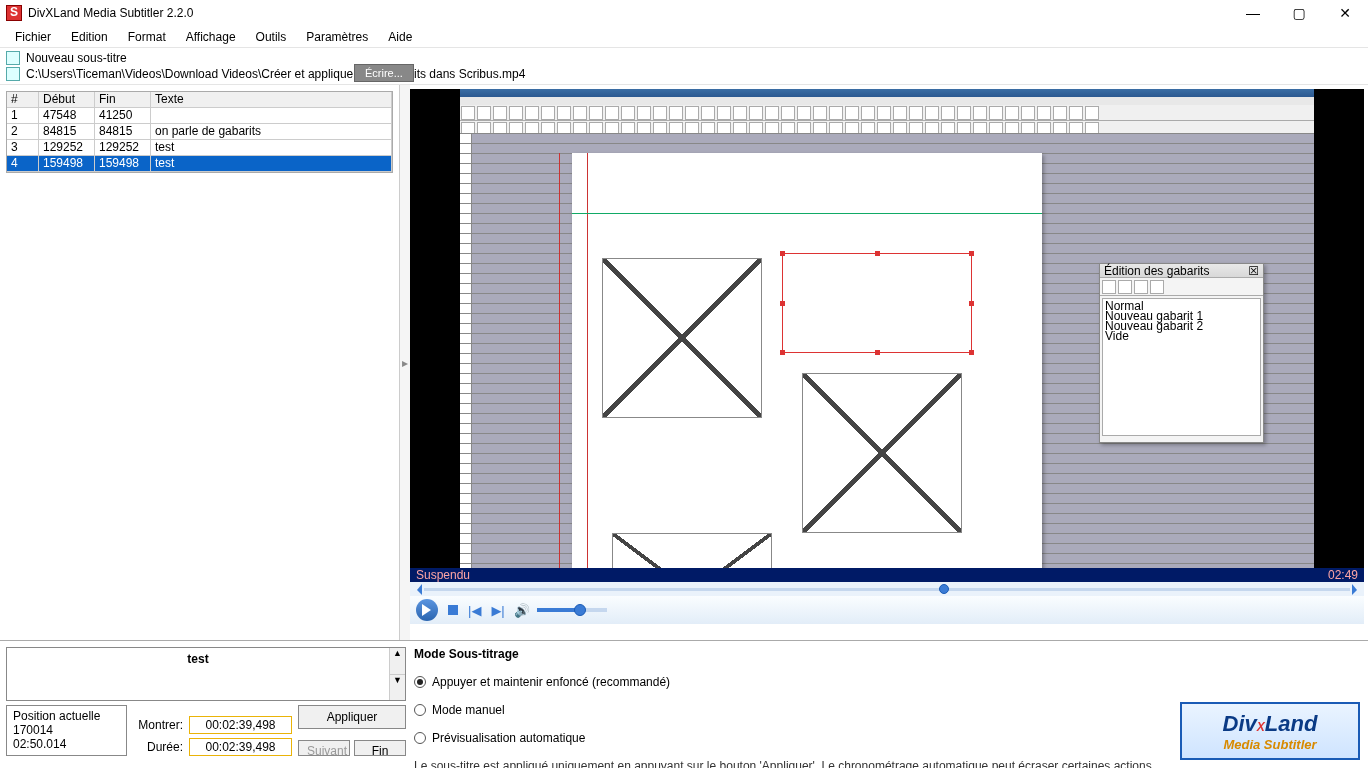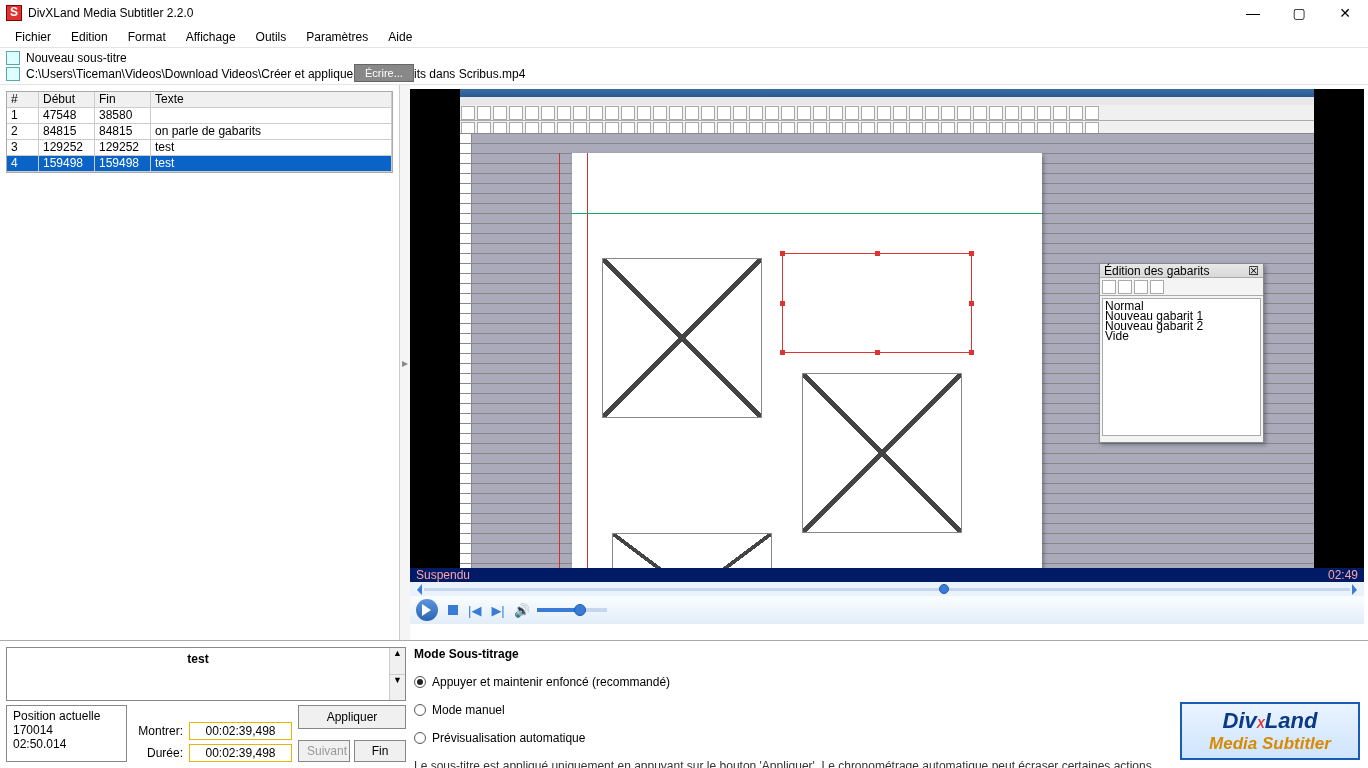--- a/index.html
+++ b/index.html
@@ -69,31 +69,31 @@
   .posbox{border:1px solid #888;padding:3px 6px;width:136px}
   .timefields{display:flex;flex-direction:column;gap:4px;justify-content:flex-end}
   .tf{display:flex;align-items:center;gap:6px}
   .tf label{width:50px;text-align:right}
   .tf input{width:103px;border:1px solid #eab308;padding:1px 3px;text-align:center;font-family:inherit}
   .btncol{display:flex;flex-direction:column;gap:11px;justify-content:center}
   .btncol .r2{display:flex;gap:4px}
   button{border:1px solid #888;background:#f0f0f0;padding:3px 8px;font-family:inherit}
   button:disabled{color:#999}
   .btn-app{width:108px;height:24px}
-  .btn-sm{width:52px;height:22px}
+  .btn-sm{width:52px;height:16px}
   .col2{flex:1}
   .mode h4{font-weight:bold;margin-bottom:4px}
   .radio{display:flex;align-items:center;gap:6px;margin:14px 0}
   .rcircle{width:12px;height:12px;border:1px solid #555;border-radius:50%;display:flex;align-items:center;justify-content:center}
   .rcircle.on::after{content:"";width:6px;height:6px;background:#222;border-radius:50%}
   .desc{margin-top:6px;color:#333;max-width:740px}
   .logo{position:absolute;right:8px;bottom:8px;width:180px;height:58px;border:2px solid #1a5bb5;background:linear-gradient(#eaf4ff,#cfe4ff);display:flex;flex-direction:column;align-items:center;justify-content:center}
   .logo .l1{font-size:22px;font-weight:bold;color:#0a3a85;font-style:italic}
   .logo .l1 .x{color:#d33}
-  .logo .l2{font-size:17px;color:#d88a00;font-weight:bold;font-style:italic}
+  .logo .l2{font-size:13px;color:#d88a00;font-weight:bold;font-style:italic}
 </style>
 </head>
 <body>
 
 <div class="titlebar">
   <div class="icon"></div>
   <div class="title">DivXLand Media Subtitler 2.2.0</div>
   <div class="winbtn">—</div>
   <div class="winbtn">▢</div>
   <div class="winbtn">✕</div>
@@ -127,21 +127,21 @@
     <div class="table" id="subtable">
         <div class="trow th">
           <div class="c0">#</div>
           <div class="c1">Début</div>
           <div class="c2">Fin</div>
           <div class="c3">Texte</div>
         </div>
         <div class="trow">
           <div class="c0">1</div>
           <div class="c1">47548</div>
-          <div class="c2">38580</div>
+          <div class="c2">41250</div>
           <div class="c3"></div>
         </div>
         <div class="trow">
           <div class="c0">2</div>
           <div class="c1">84815</div>
           <div class="c2">84815</div>
           <div class="c3">on parle de gabarits</div>
         </div>
         <div class="trow">
           <div class="c0">3</div>

